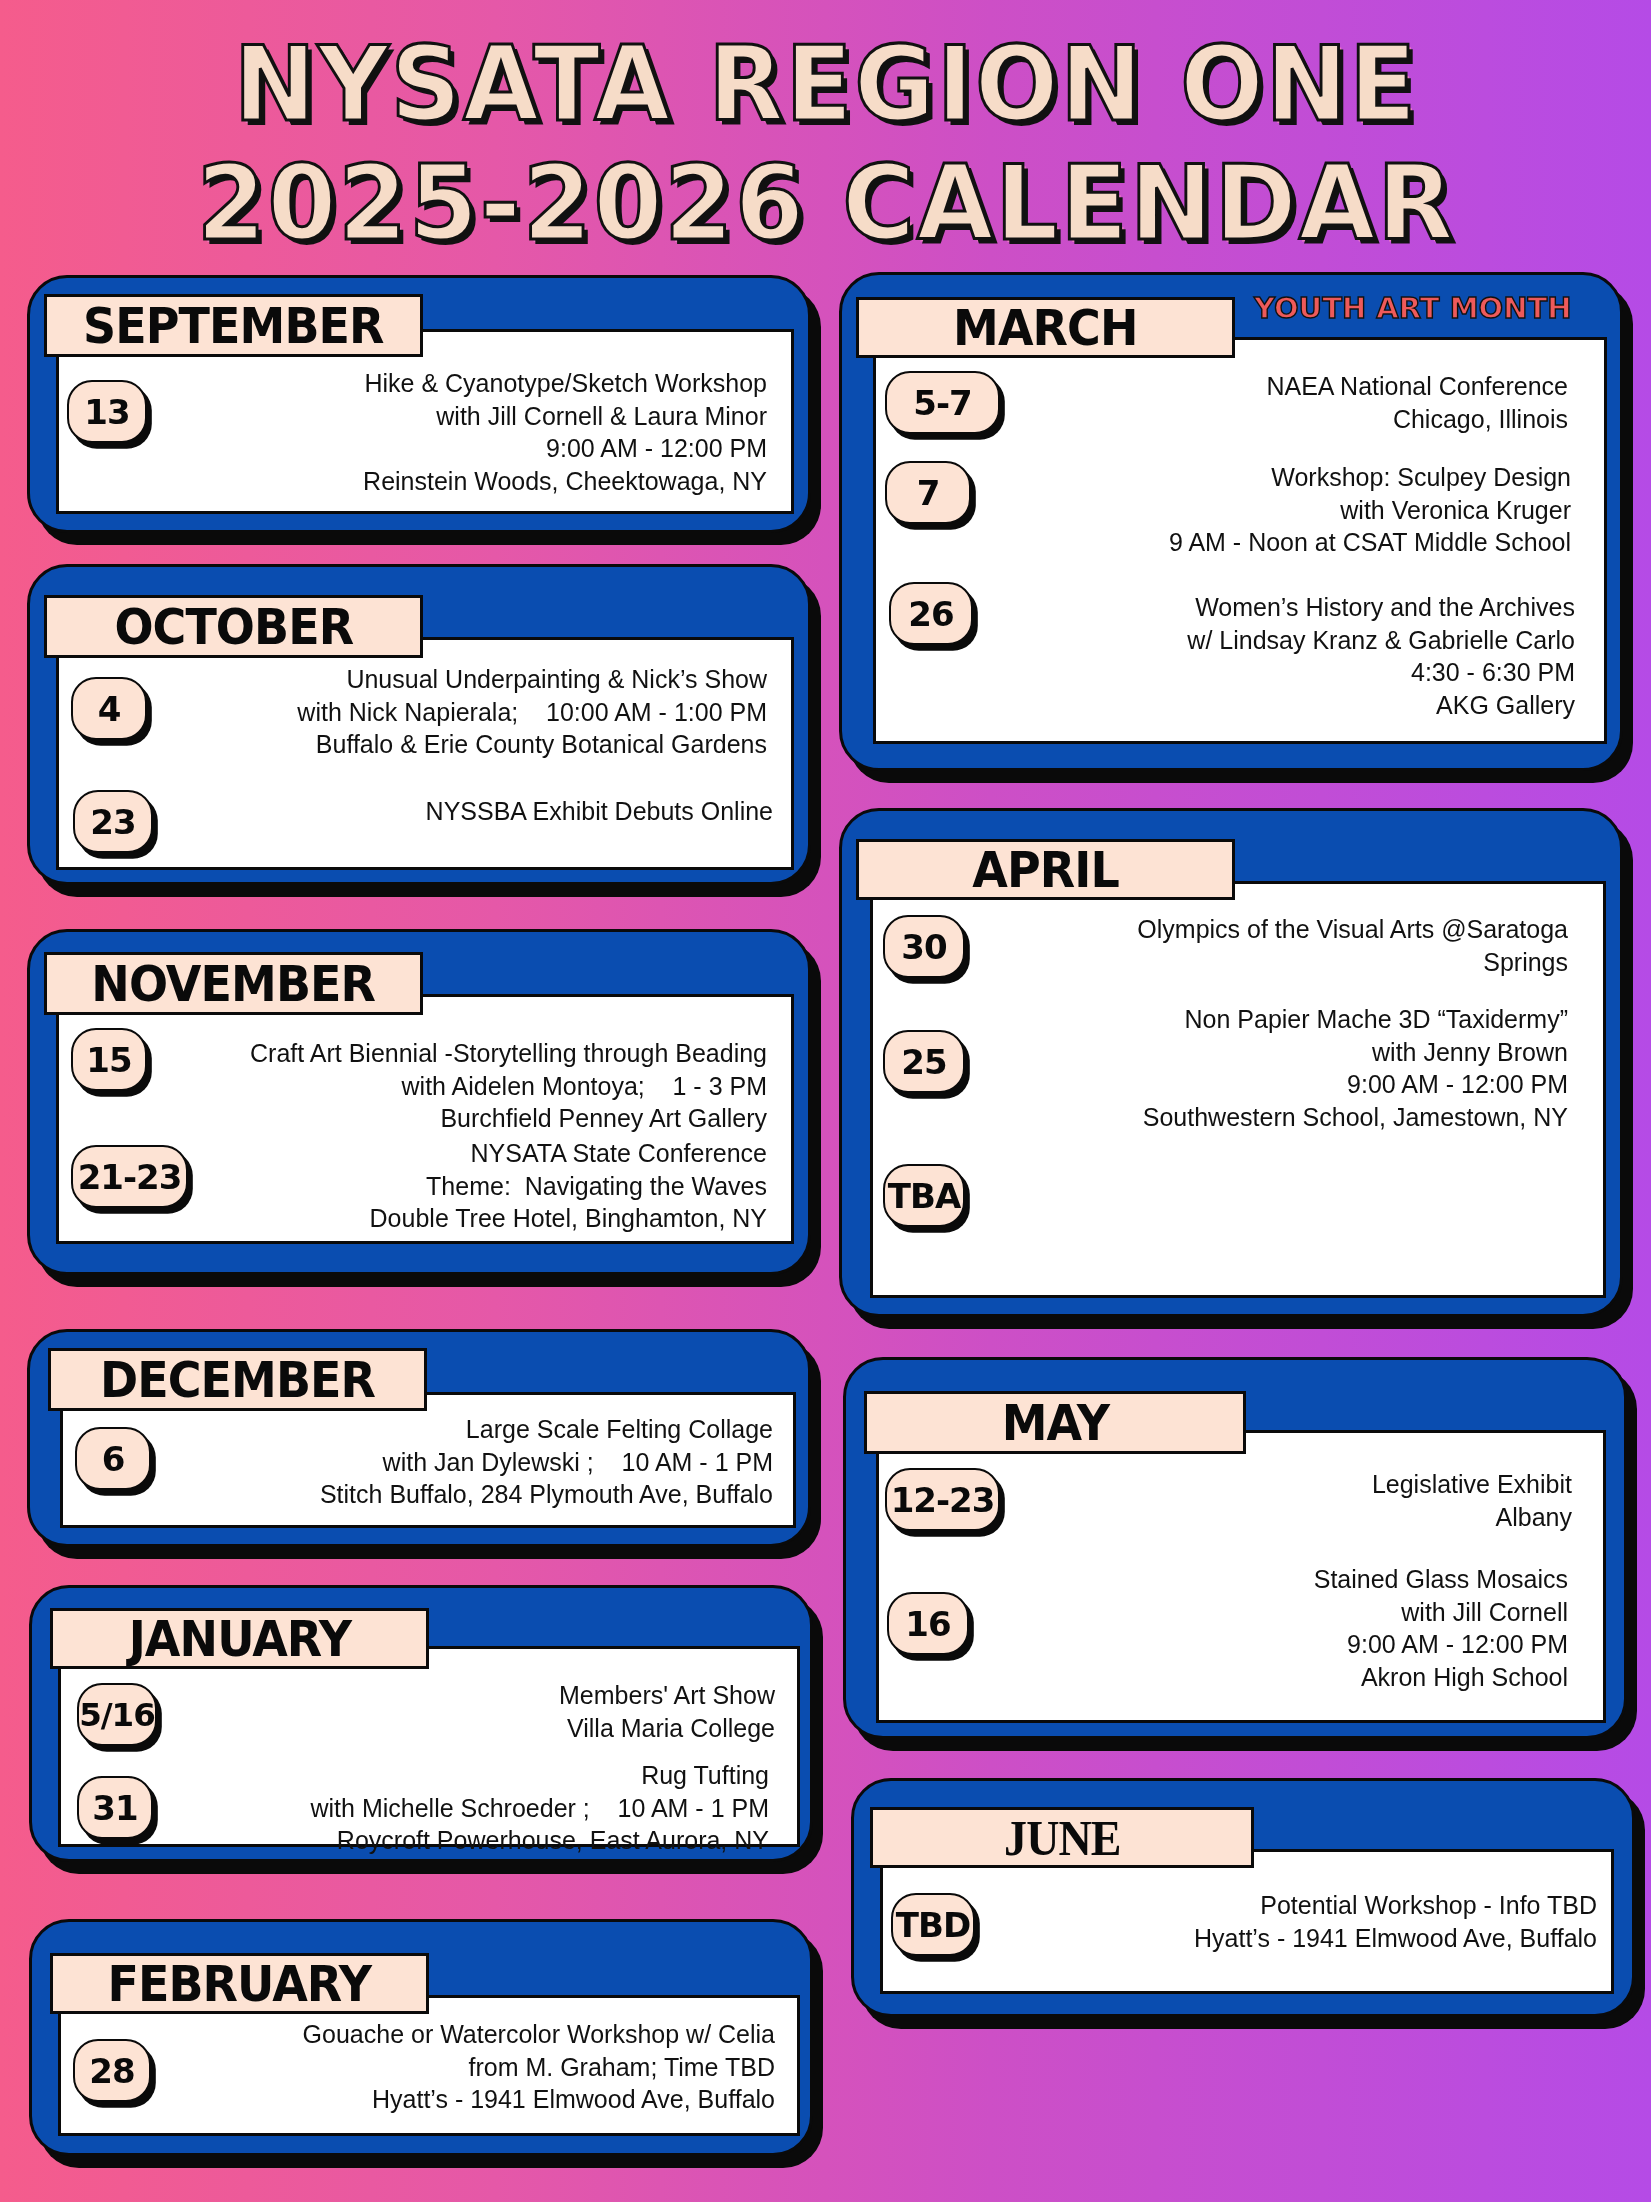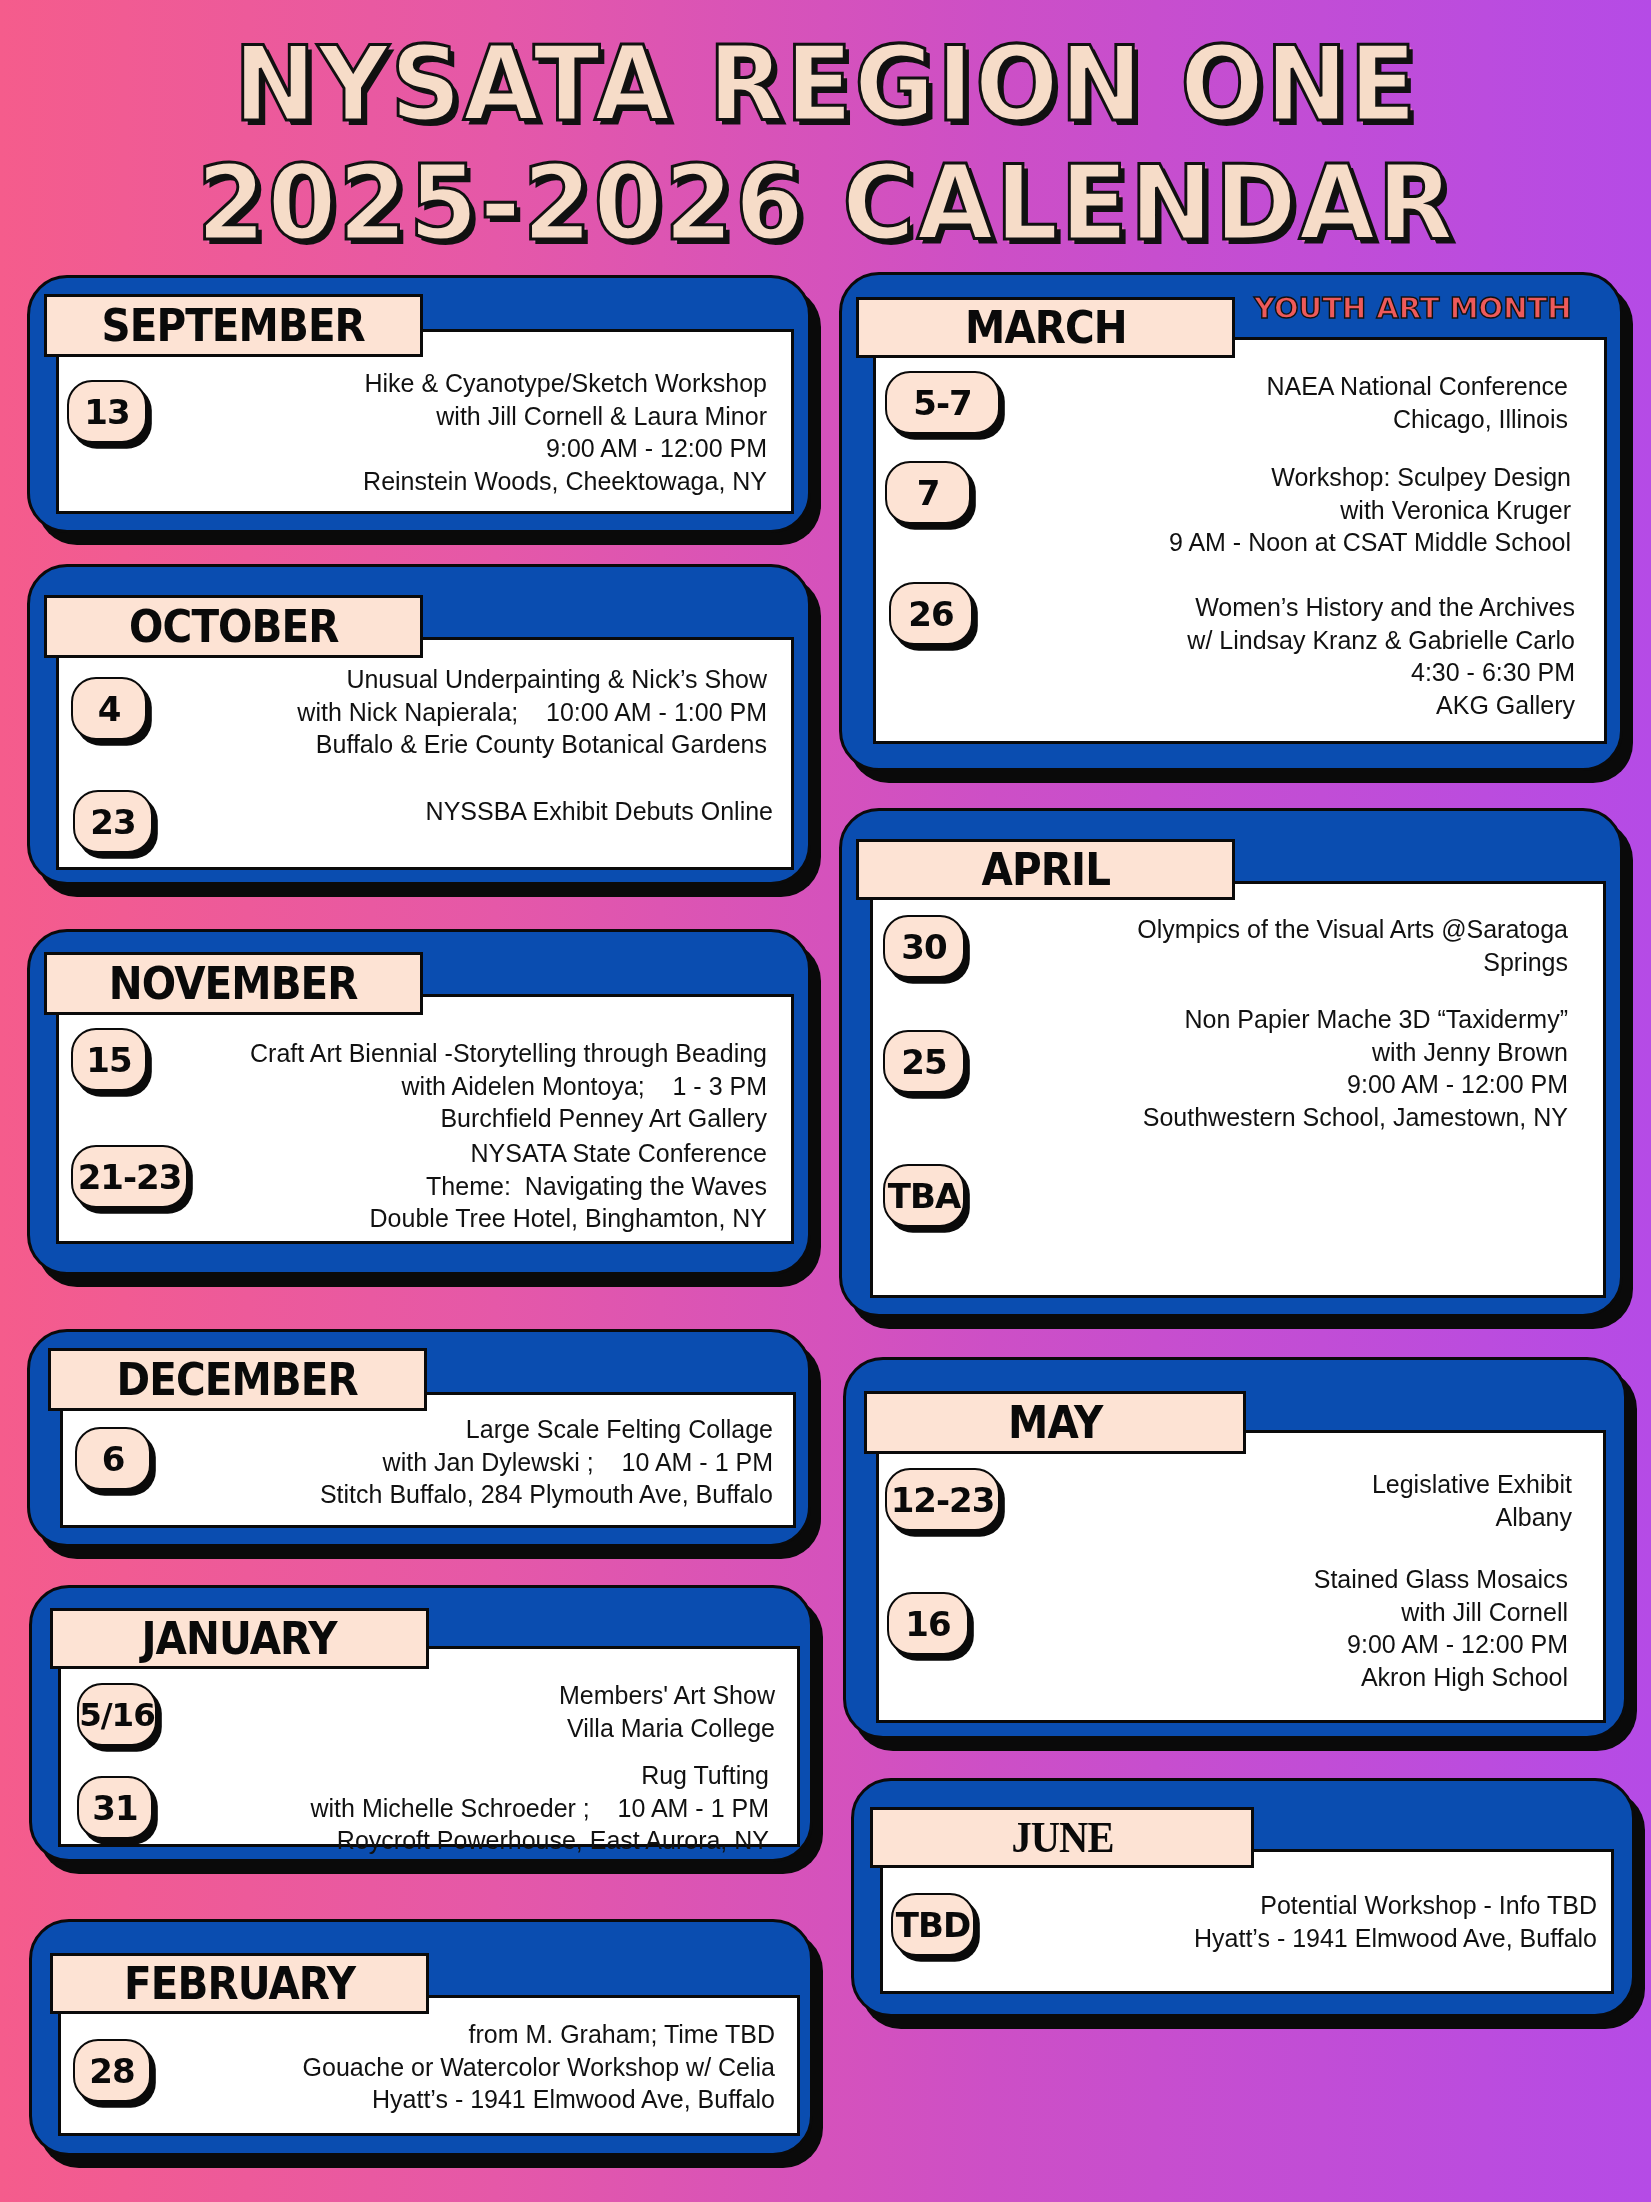--- a/index.html
+++ b/index.html
@@ -27,21 +27,21 @@
   .card .frame {
     position:absolute; left:0; top:0; right:0; bottom:0;
     background:#0a4db0; border:3.8px solid #0a0a0a; border-radius:40px; box-sizing:border-box;
   }
   .card .panel {
     position:absolute; background:#fff; border:3.8px solid #0a0a0a; box-sizing:border-box;
   }
   .card .month {
     position:absolute; background:#fde3d4; border:3.8px solid #0a0a0a; box-sizing:border-box;
     font-family: "DejaVu Sans", sans-serif; font-weight:bold; color:#0a0a0a;
-    font-size:44px; letter-spacing:-1px; display:flex; align-items:center; justify-content:center;
+    font-size:50px; letter-spacing:-1px; display:flex; align-items:center; justify-content:center;
     transform-origin:center; 
   }
   .card .month span { display:inline-block; transform: scaleX(0.92); }
   .badge {
     position:absolute; height:63px; background:#fde3d4; border:2.9px solid #0a0a0a;
     border-radius:25px; box-sizing:border-box;
     box-shadow: 4.8px 5.7px 0 #0a0a0a;
     font-family: "DejaVu Sans", sans-serif; font-weight:bold; font-size:34px; color:#0a0a0a;
     display:flex; align-items:center; justify-content:center; letter-spacing:-1px;
   }
@@ -154,22 +154,22 @@
 
 <div class="card" style="left:29px;top:1919px;width:784px;height:237px;">
   <div class="shadow"></div>
     <div class="frame"></div>
   <div class="panel" style="left:29px;top:76px;width:742px;height:141px;"></div>
   <div class="month" style="left:21px;top:34px;width:379px;height:61px;">
       <span>FEBRUARY</span>
     </div>
   <div class="badge" style="left:44px;top:120px;width:78px;">28</div>
   <div class="event" style="right:38px;top:99px;">
+    <div>Gouache or Watercolor Workshop w/ Celia</div>
     <div>from M. Graham; Time TBD</div>
-    <div>Gouache or Watercolor Workshop w/ Celia</div>
     <div>Hyatt’s - 1941 Elmwood Ave, Buffalo</div>
   </div>
 </div>
 
 <div class="card" style="left:839px;top:272px;width:784px;height:499px;">
   <div class="shadow"></div>
     <div class="frame"></div>
   <div class="panel" style="left:34px;top:65px;width:734px;height:407px;"></div>
   <div class="month" style="left:17px;top:25px;width:379px;height:61px;">
       <span>MARCH</span>

